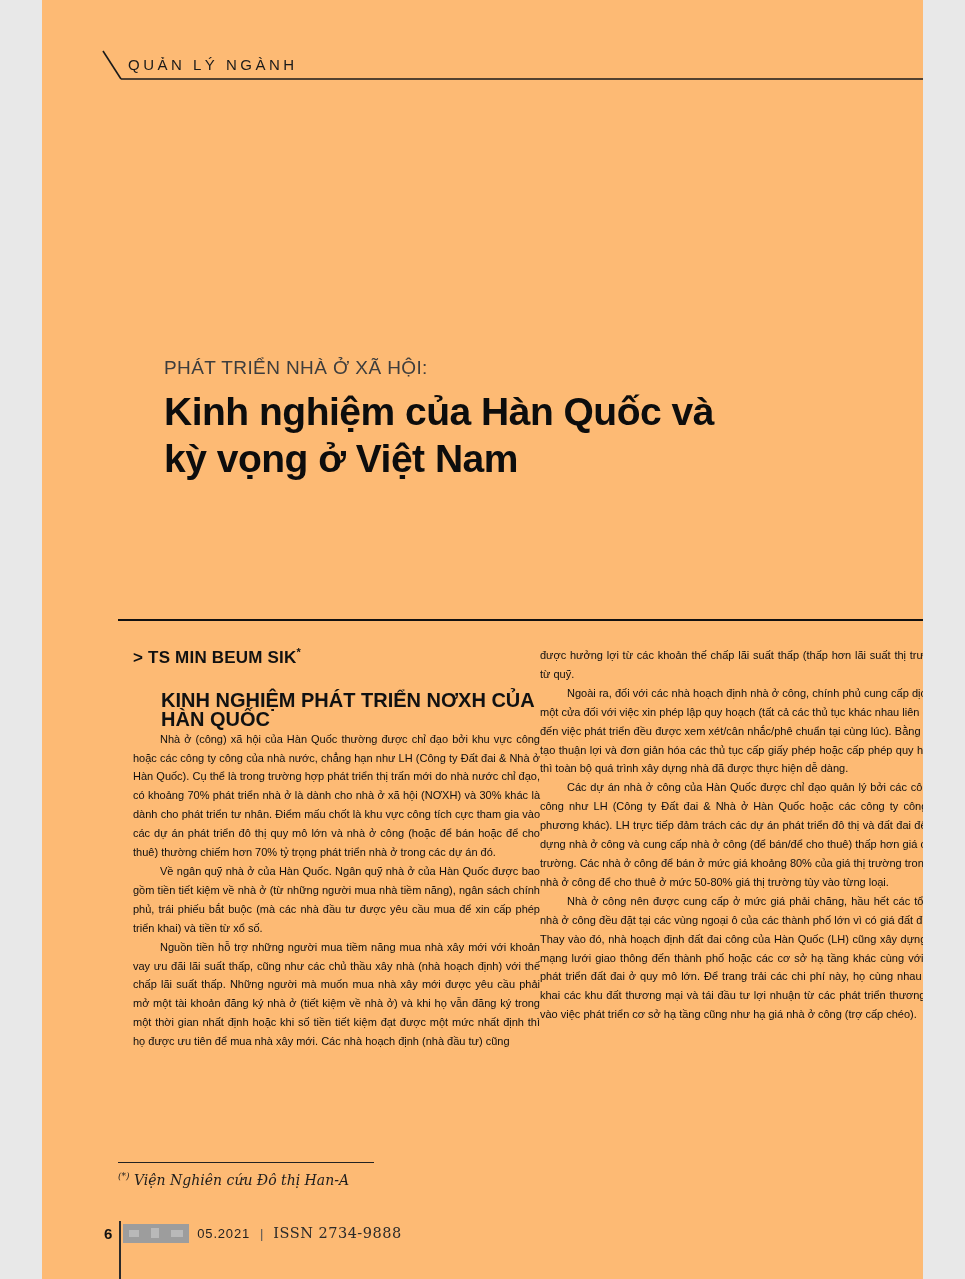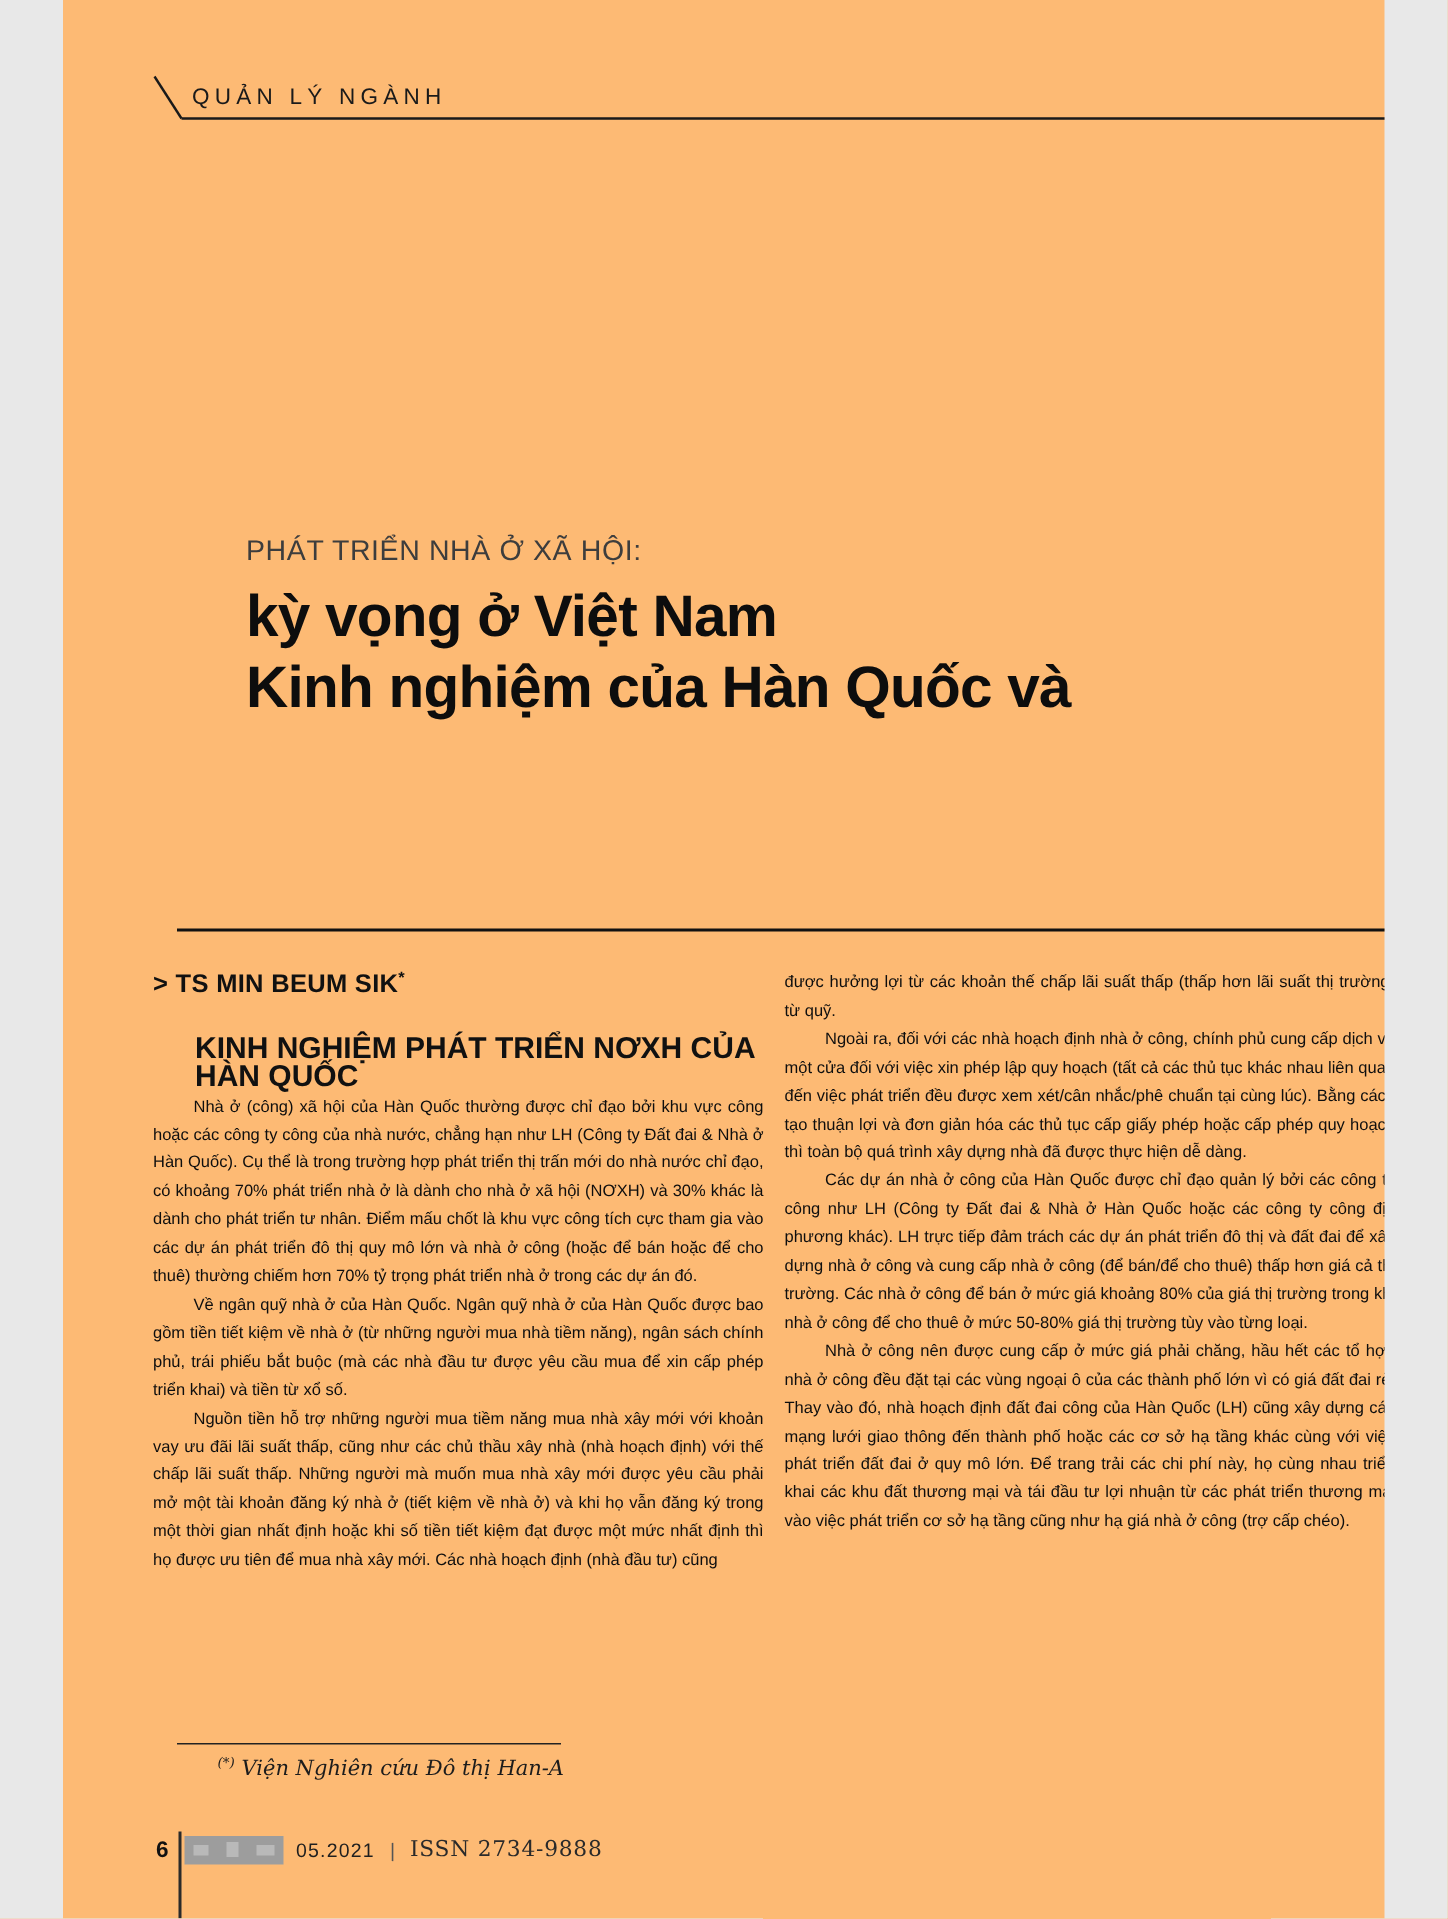--- a/index.html
+++ b/index.html
@@ -26,36 +26,36 @@
 
   
   .title-block { position: absolute; left: 76px; top: 357px; width: 740px; margin-left: 46px; }
   .kicker { font-size: 19px; color: #3d3d3d; letter-spacing: 0.4px; margin-bottom: 9px; }
   .main-title { font-size: 39px; font-weight: 700; line-height: 47px; letter-spacing: -0.5px; color: #0d0d0d; }
 
   
   .divider { position: absolute; left: 76px; top: 619px; width: 820px; height: 2px; background: #111; }
 
   
-  .columns { position: absolute; left: 60px; top: 646px; width: 828px; display: flex; gap: 14px; }
+  .columns { position: absolute; left: 91px; top: 646px; width: 828px; display: flex; }
   .col { width: 407px; }
   .author { font-size: 17px; font-weight: 700; letter-spacing: 0.2px; margin-bottom: 23px; }
   .author sup { font-size: 11px; }
   .col-heading { font-size: 20px; font-weight: 700; margin-left: 28px; margin-bottom: 1px; line-height: 19px; }
   .body-text p {
     font-size: 11px; line-height: 18.9px; text-align: justify;
     text-indent: 27px; color: #0e0e0e;
   }
   .body-text p.noindent { text-indent: 0; }
 
   
   .footnote-rule { position: absolute; left: 76px; top: 1162px; width: 256px; height: 1px; background: #222; }
   .footnote {
     position: absolute; left: 76px; top: 1171px;
-    font-family: "DejaVu Serif", serif; font-style: italic; font-size: 14px; color: #1c1c1c; margin-left: 27px;
+    font-family: "DejaVu Serif", serif; font-style: italic; font-size: 14px; color: #1c1c1c;
   }
   .footnote sup { font-size: 9px; font-style: italic; }
 
   
   .footer { position: absolute; left: 62px; top: 1221px; height: 24px; display: flex; align-items: center; }
   .page-num { font-size: 15px; font-weight: 700; color: #111; margin-right: 4px; }
   .footer-vline { position: absolute; left: 15px; top: 0; width: 2px; height: 58px; background: #2a2a2a; }
   .logo-block {
     margin-left: 7px; width: 66px; height: 19px; background: #9d9d9d;
     position: relative; overflow: hidden;
@@ -77,22 +77,22 @@
     <svg width="907" height="36" viewBox="0 0 907 36">
       <line x1="3" y1="3" x2="21" y2="31" stroke="#1a1a1a" stroke-width="1.6"></line>
       <line x1="21" y1="31" x2="905" y2="31" stroke="#1a1a1a" stroke-width="1.6"></line>
     </svg>
     <span class="hdr-label">QUẢN LÝ NGÀNH</span>
   </div>
 
   <div class="title-block">
     <div class="kicker">PHÁT TRIỂN NHÀ Ở XÃ HỘI:</div>
     <div class="main-title">
+      <div>Kinh nghiệm của Hàn Quốc và</div>
       <div>kỳ vọng ở Việt Nam</div>
-      <div>Kinh nghiệm của Hàn Quốc và</div>
     </div>
   </div>
 
   <div class="divider"></div>
 
   <div class="columns">
     <div class="col body-text">
       <div class="author"><span>&gt; TS MIN BEUM SIK</span><sup>*</sup></div>
       <div class="col-heading">KINH NGHIỆM PHÁT TRIỂN NƠXH CỦA HÀN QUỐC</div>
       <p>Nhà ở (công) xã hội của Hàn Quốc thường được chỉ đạo bởi khu vực công hoặc các công ty công của nhà nước, chẳng hạn như LH (Công ty Đất đai &amp; Nhà ở Hàn Quốc). Cụ thể là trong trường hợp phát triển thị trấn mới do nhà nước chỉ đạo, có khoảng 70% phát triển nhà ở là dành cho nhà ở xã hội (NƠXH) và 30% khác là dành cho phát triển tư nhân. Điểm mấu chốt là khu vực công tích cực tham gia vào các dự án phát triển đô thị quy mô lớn và nhà ở công (hoặc để bán hoặc để cho thuê) thường chiếm hơn 70% tỷ trọng phát triển nhà ở trong các dự án đó.</p>

